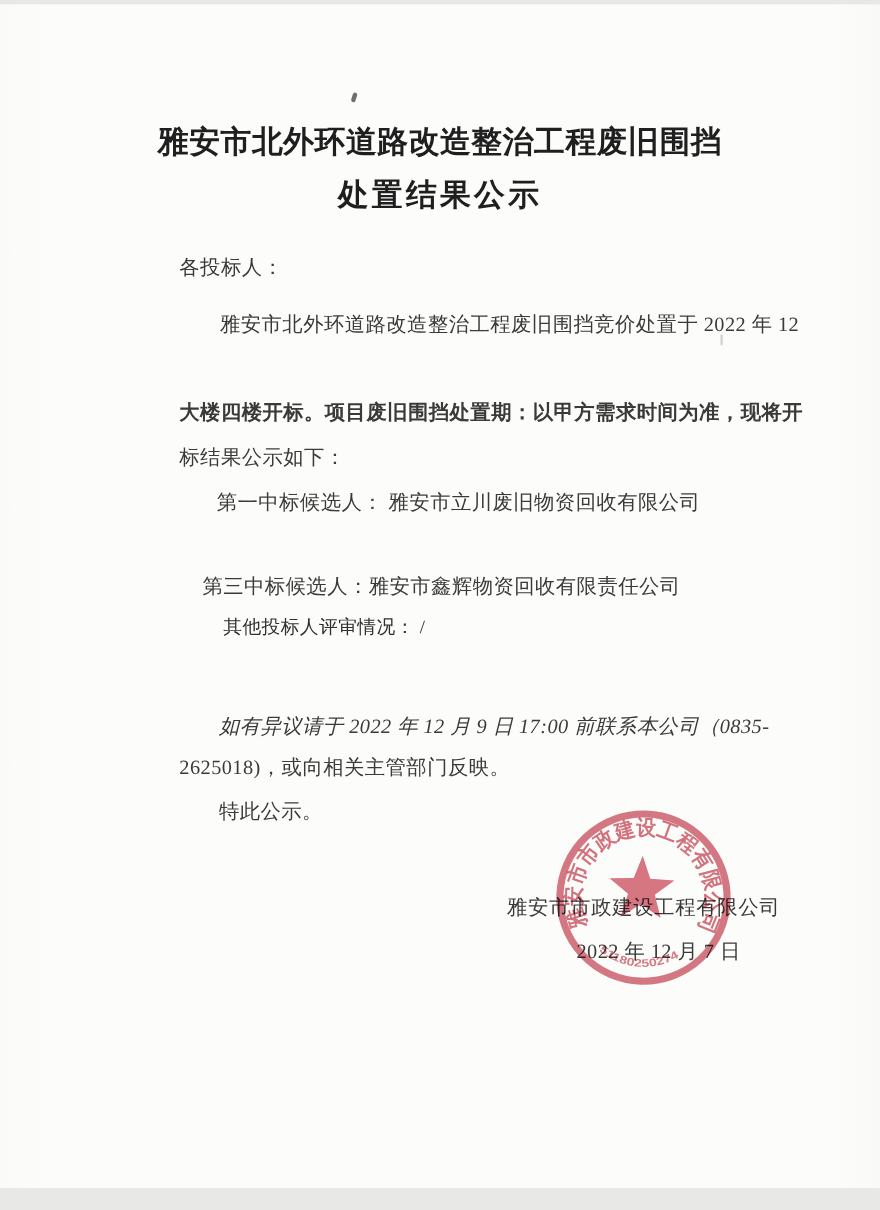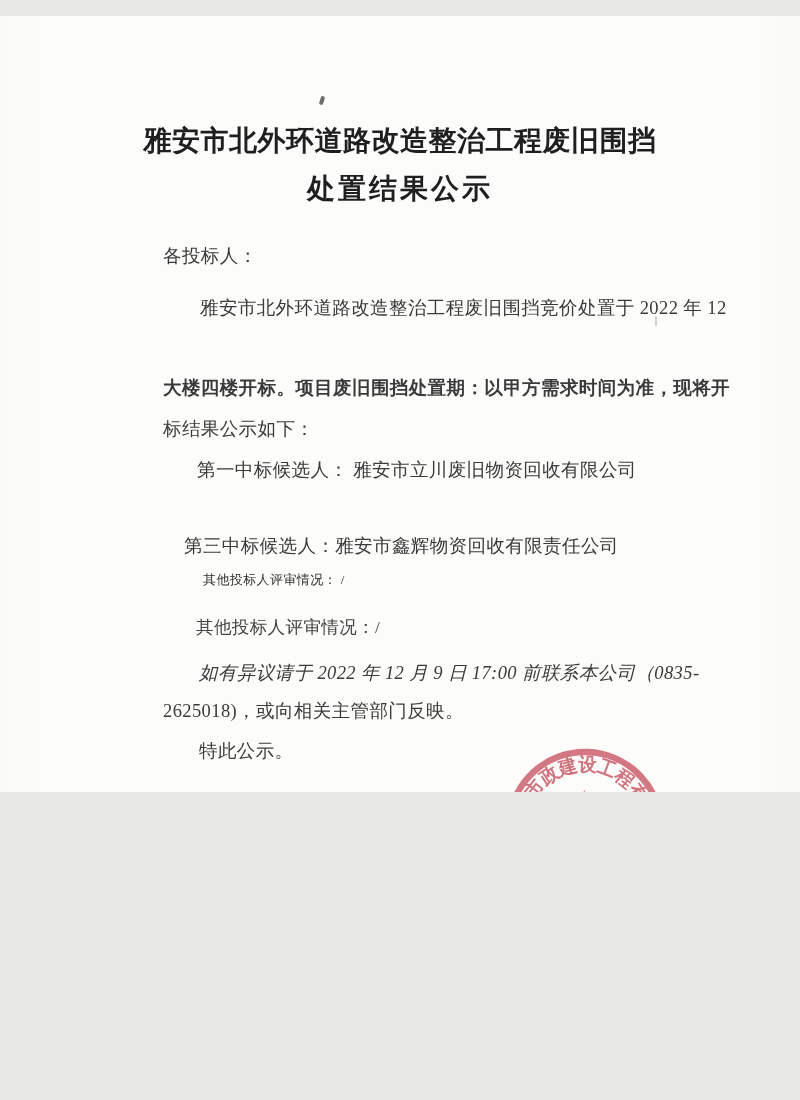--- a/index.html
+++ b/index.html
@@ -1,18 +1,18 @@
 <!DOCTYPE html>
 <html><head>
 <meta charset="utf-8">
 <style>
   html,body{margin:0;padding:0;}
   body{background:#e8e8e6;font-family:"Liberation Serif","DejaVu Serif",serif;}
   .page{
-    position:relative;width:800px;height:776px;margin:16px auto;
+    position:relative;width:800px;height:1076px;margin:4px auto;
     background:#fcfcfa;
     background-image:linear-gradient(90deg, rgba(0,0,0,0.008) 0%, rgba(0,0,0,0) 6%, rgba(0,0,0,0) 94%, rgba(0,0,0,0.012) 100%);
     overflow:hidden;color:#333;
   }
   .title-line{
     position:absolute;left:0;width:800px;text-align:center;
     font-size:28px;font-weight:700;color:#1f1f1f;white-space:pre;
   }
   #title1{top:106px;letter-spacing:0.5px;}
   #title2{top:154px;letter-spacing:3px;}
@@ -21,21 +21,21 @@
     white-space:pre;letter-spacing:0.4px;line-height:1.2;text-align:right;
   }
   #salutation{top:229px;left:163px;}
   #p1l1{top:281px;left:200px;}
   #p1l2{top:321px;left:163px;}
   #p1l3{top:361px;left:163px;font-weight:bold;}
   #p1l4{top:402px;left:163px;}
   #cand1{top:443px;left:197px;font-family:Liberation Serif, serif;}
   #cand2{top:481px;left:184px;}
   #cand3{top:519px;left:184px;}
-  #other1{top:556px;left:203px;font-size:13px;color:#2f2f2f;}
+  #other1{top:556px;left:203px;font-size:17px;color:#2f2f2f;}
   #other2{top:601px;left:196px;font-size:17.5px;color:#444;}
   #obj1{top:646px;left:199px;font-style:italic;}
   #obj2{top:684px;left:163px;}
   #closing{top:724px;left:199px;}
   #sig-company{top:811px;left:461px;letter-spacing:0.6px;}
   #sig-date{top:851px;left:524px;}
   .speck{
     position:absolute;background:#4a4a4a;border-radius:2px;
   }
   #speck1{top:80px;left:320px;width:4px;height:9px;transform:rotate(18deg);opacity:.8;}
@@ -56,21 +56,20 @@
   <div id="salutation" class="l">各投标人：</div>
 
   <div id="p1l1" class="l">雅安市北外环道路改造整治工程废旧围挡竞价处置于 2022 年 12</div>
   <div id="p1l3" class="l">大楼四楼开标。项目废旧围挡处置期：以甲方需求时间为准，现将开</div>
   <div id="p1l4" class="l">标结果公示如下：</div>
 
   <div id="cand1" class="l">第一中标候选人： 雅安市立川废旧物资回收有限公司</div>
   <div id="cand3" class="l">第三中标候选人：雅安市鑫辉物资回收有限责任公司</div>
 
   <div id="other1" class="l">其他投标人评审情况： /</div>
-  <div id="other2" class="l">其他投标人评审情况：/</div>
 
   <div id="obj1" class="l">如有异议请于 2022 年 12 月 9 日 17:00 前联系本公司（0835-</div>
   <div id="obj2" class="l">2625018)，或向相关主管部门反映。</div>
 
   <div id="closing" class="l">特此公示。</div>
 
   <div id="sig-company" class="l">雅安市市政建设工程有限公司</div>
   <div id="sig-date" class="l">2022 年 12 月 7 日</div>
 
   <div id="speck1" class="speck"></div>

